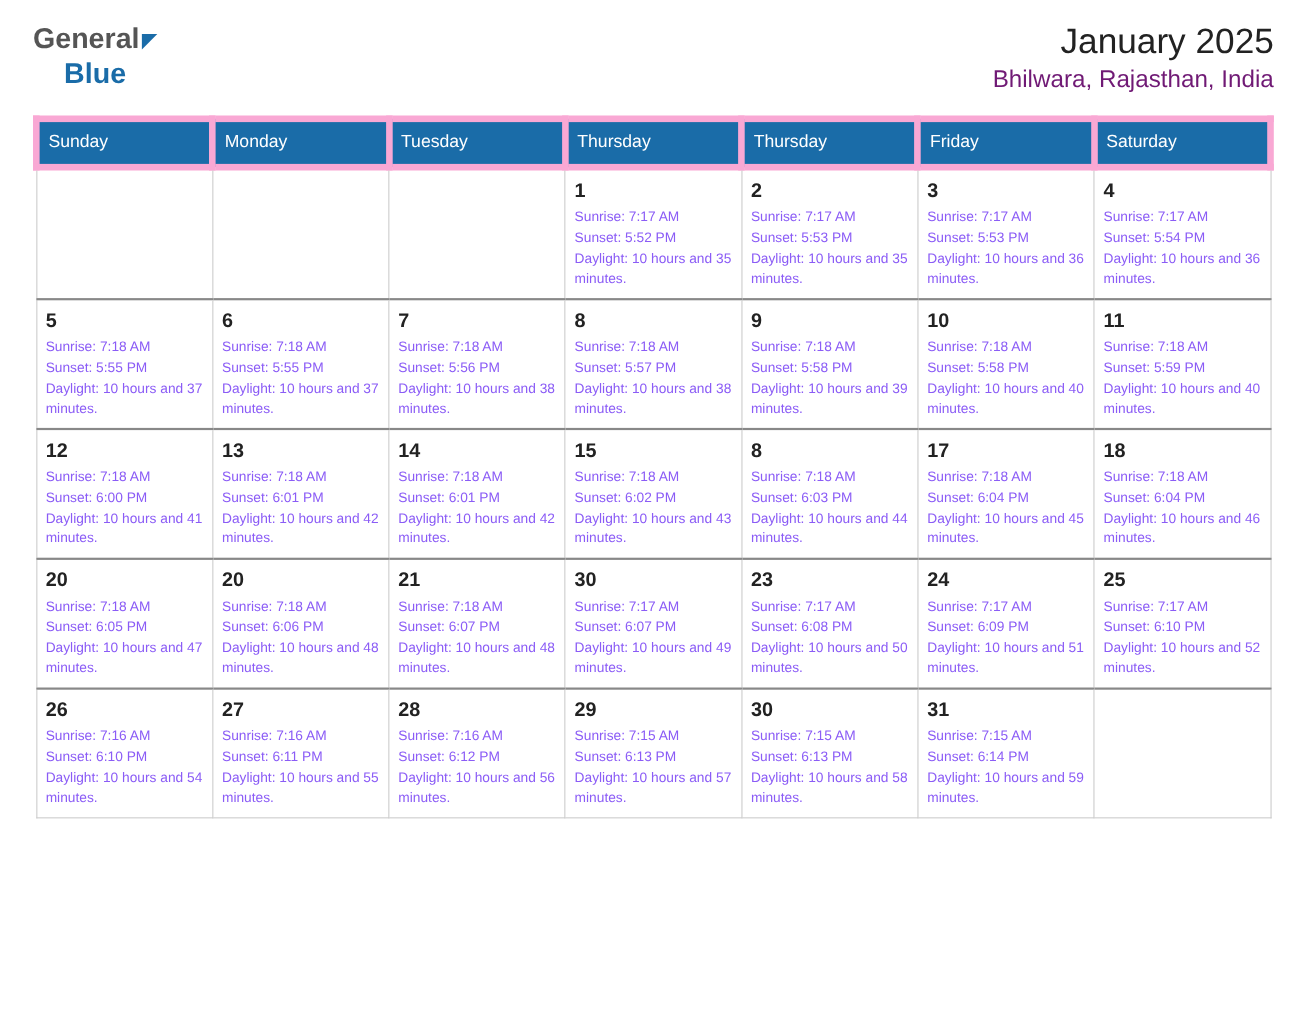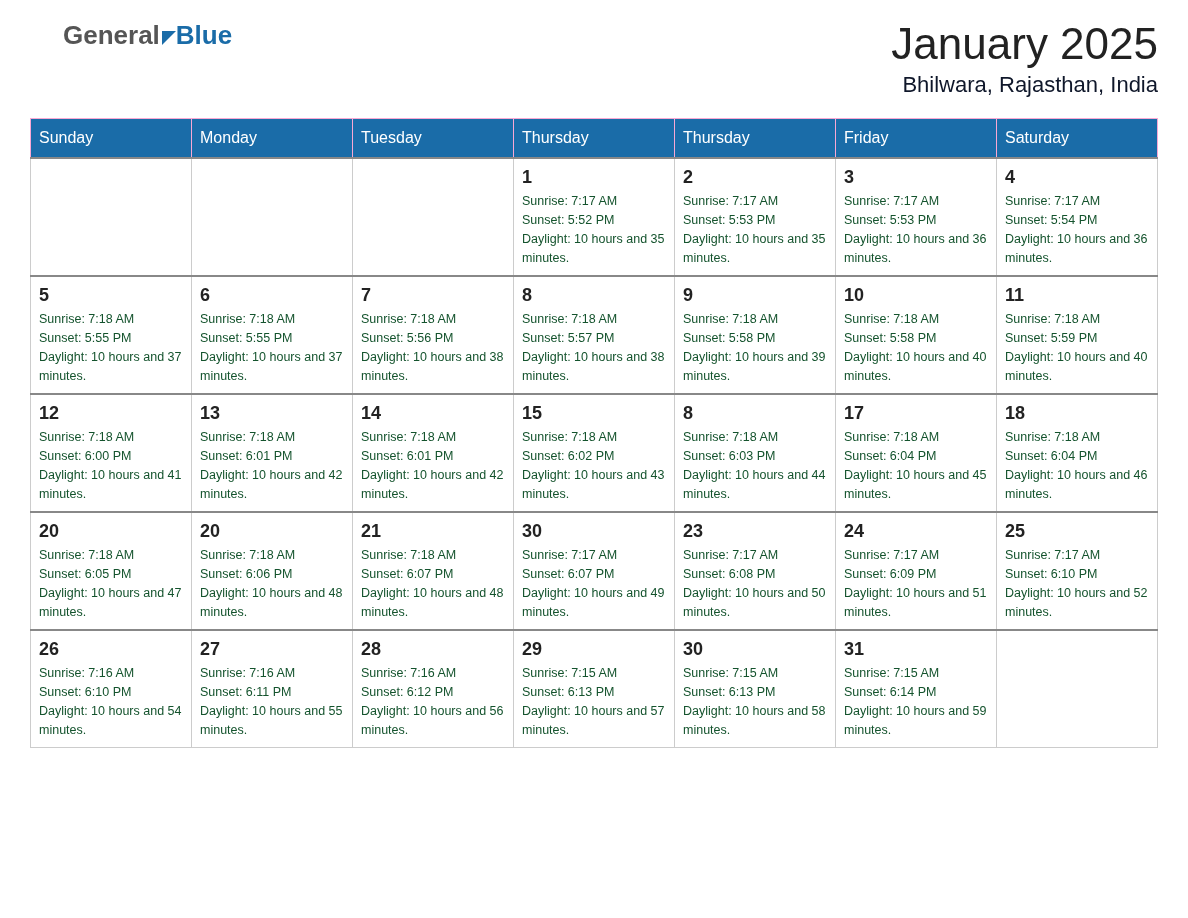--- a/index.html
+++ b/index.html
@@ -11,70 +11,69 @@
       padding: 20px 30px;
     }
     .header {
       display: flex;
       justify-content: space-between;
       align-items: flex-start;
       margin-bottom: 20px;
     }
     .logo {
       display: flex;
-      flex-direction: row;
+      flex-direction: column;
       align-items: center;
-      margin-left: 33px;
     }
     .title-section {
       text-align: right;
     }
     .month-title {
-      font-size: 44px;
+      font-size: 32px;
       font-weight: normal;
       color: #222;
       line-height: 1.1;
     }
     .location-title {
       font-size: 22px;
-      color: #0f172a;
+      color: #701a75;
       margin-top: 4px;
     }
     .calendar {
       width: 100%;
       border-collapse: collapse;
     }
     .calendar th {
       background-color: #1a6ca8;
       color: #fff;
       padding: 10px 8px;
       text-align: left;
       font-size: 16px;
       font-weight: normal;
-      border: 1px solid #f9a8d4;
+      border: 6px solid #f9a8d4;
     }
     .calendar td {
       vertical-align: top;
       padding: 8px 8px;
       border: 1px solid #ccc;
       width: calc(100% / 7);
       min-height: 100px;
     }
     .calendar tr td {
       border-top: 2px solid #888;
     }
     .day-number {
       font-size: 18px;
       font-weight: bold;
       color: #222;
       margin-bottom: 4px;
     }
     .day-info {
       font-size: 12.5px;
-      color: #14532d;
+      color: #8b5cf6;
       line-height: 1.5;
     }
     .empty-cell {
       background: #fff;
     }
     .logo-row {
       display: flex;
       align-items: center;
       gap: 0;
     }

